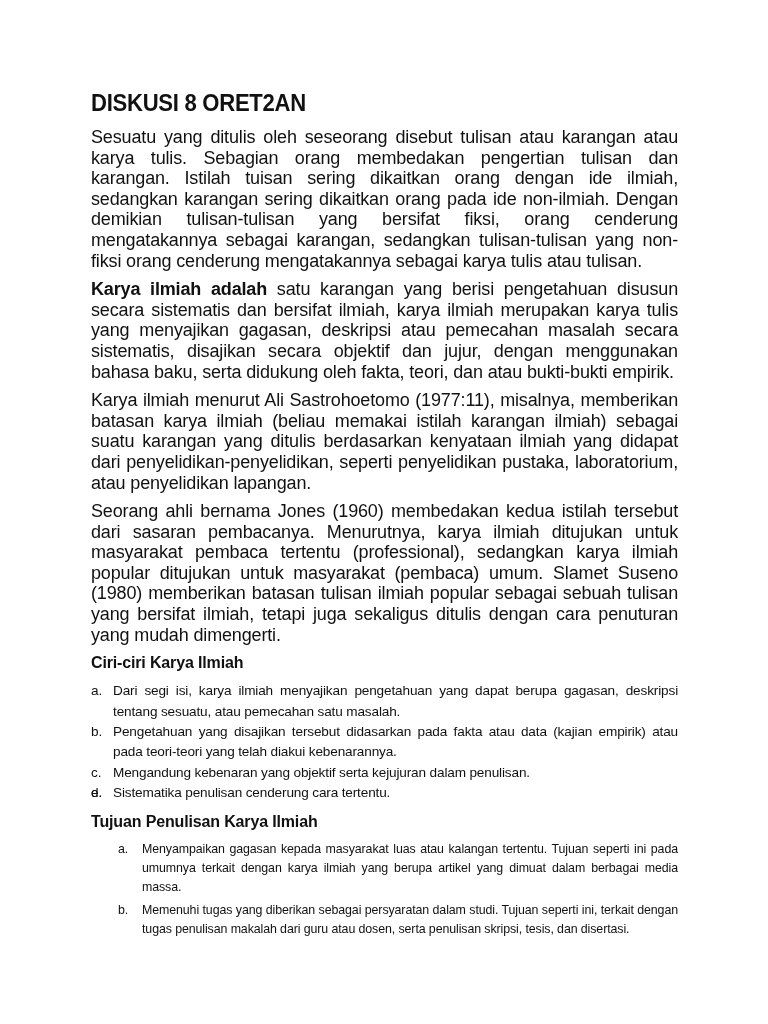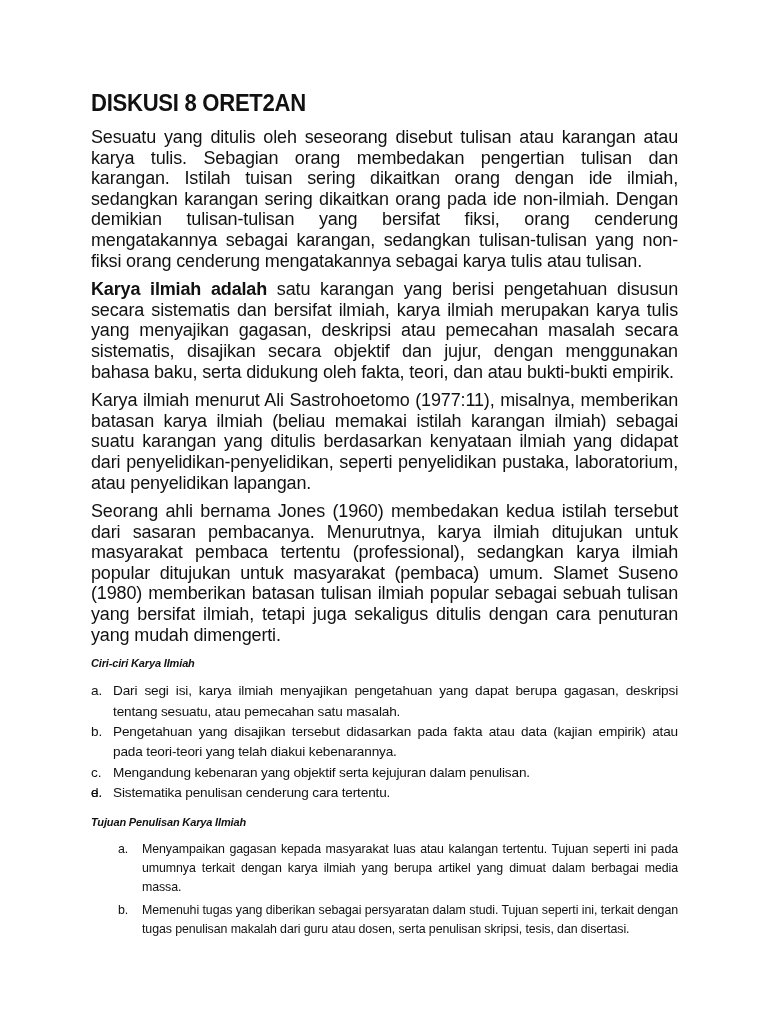--- a/index.html
+++ b/index.html
@@ -34,26 +34,25 @@
       font-size: 18px;
       line-height: 20.6px;
       text-align: justify;
       margin: 0 0 8px 0;
       letter-spacing: -0.15px;
     }
     .para .lead {
       font-weight: bold;
     }
     .heading {
-      font-size: 11px;
+      font-size: 16px;
       font-weight: bold;
       line-height: 20px;
       margin: 2px 0 8px 0;
       letter-spacing: -0.15px;
-      font-style: italic;
     }
     ol.list {
       list-style: none;
       margin: 0 0 8px 0;
       padding: 0;
     }
     ol.list li {
       position: relative;
       padding-left: 22px;
       font-size: 13.6px;

